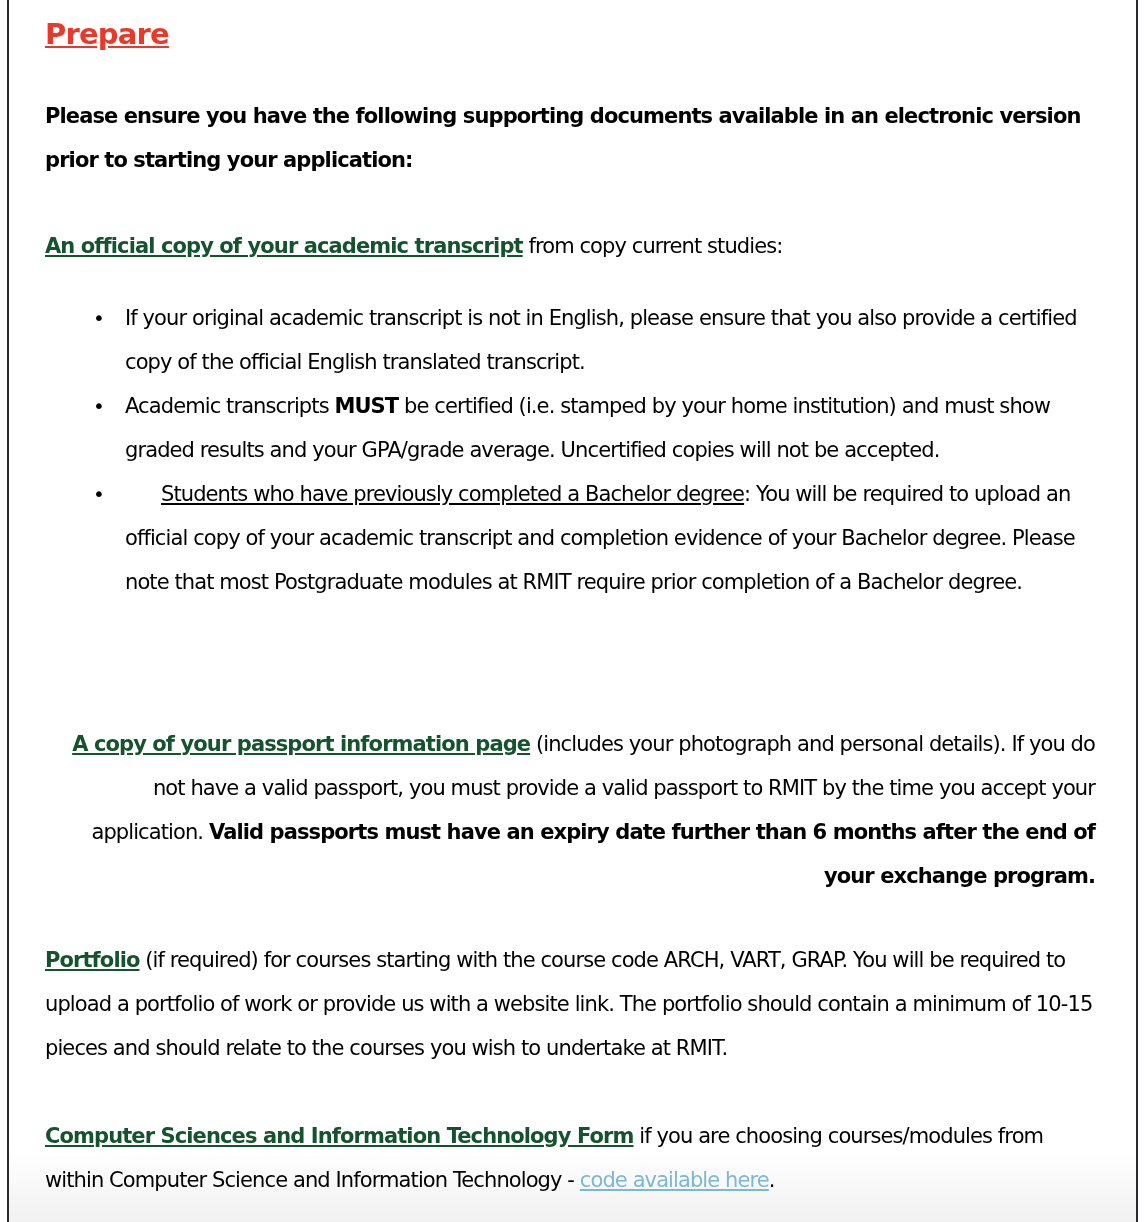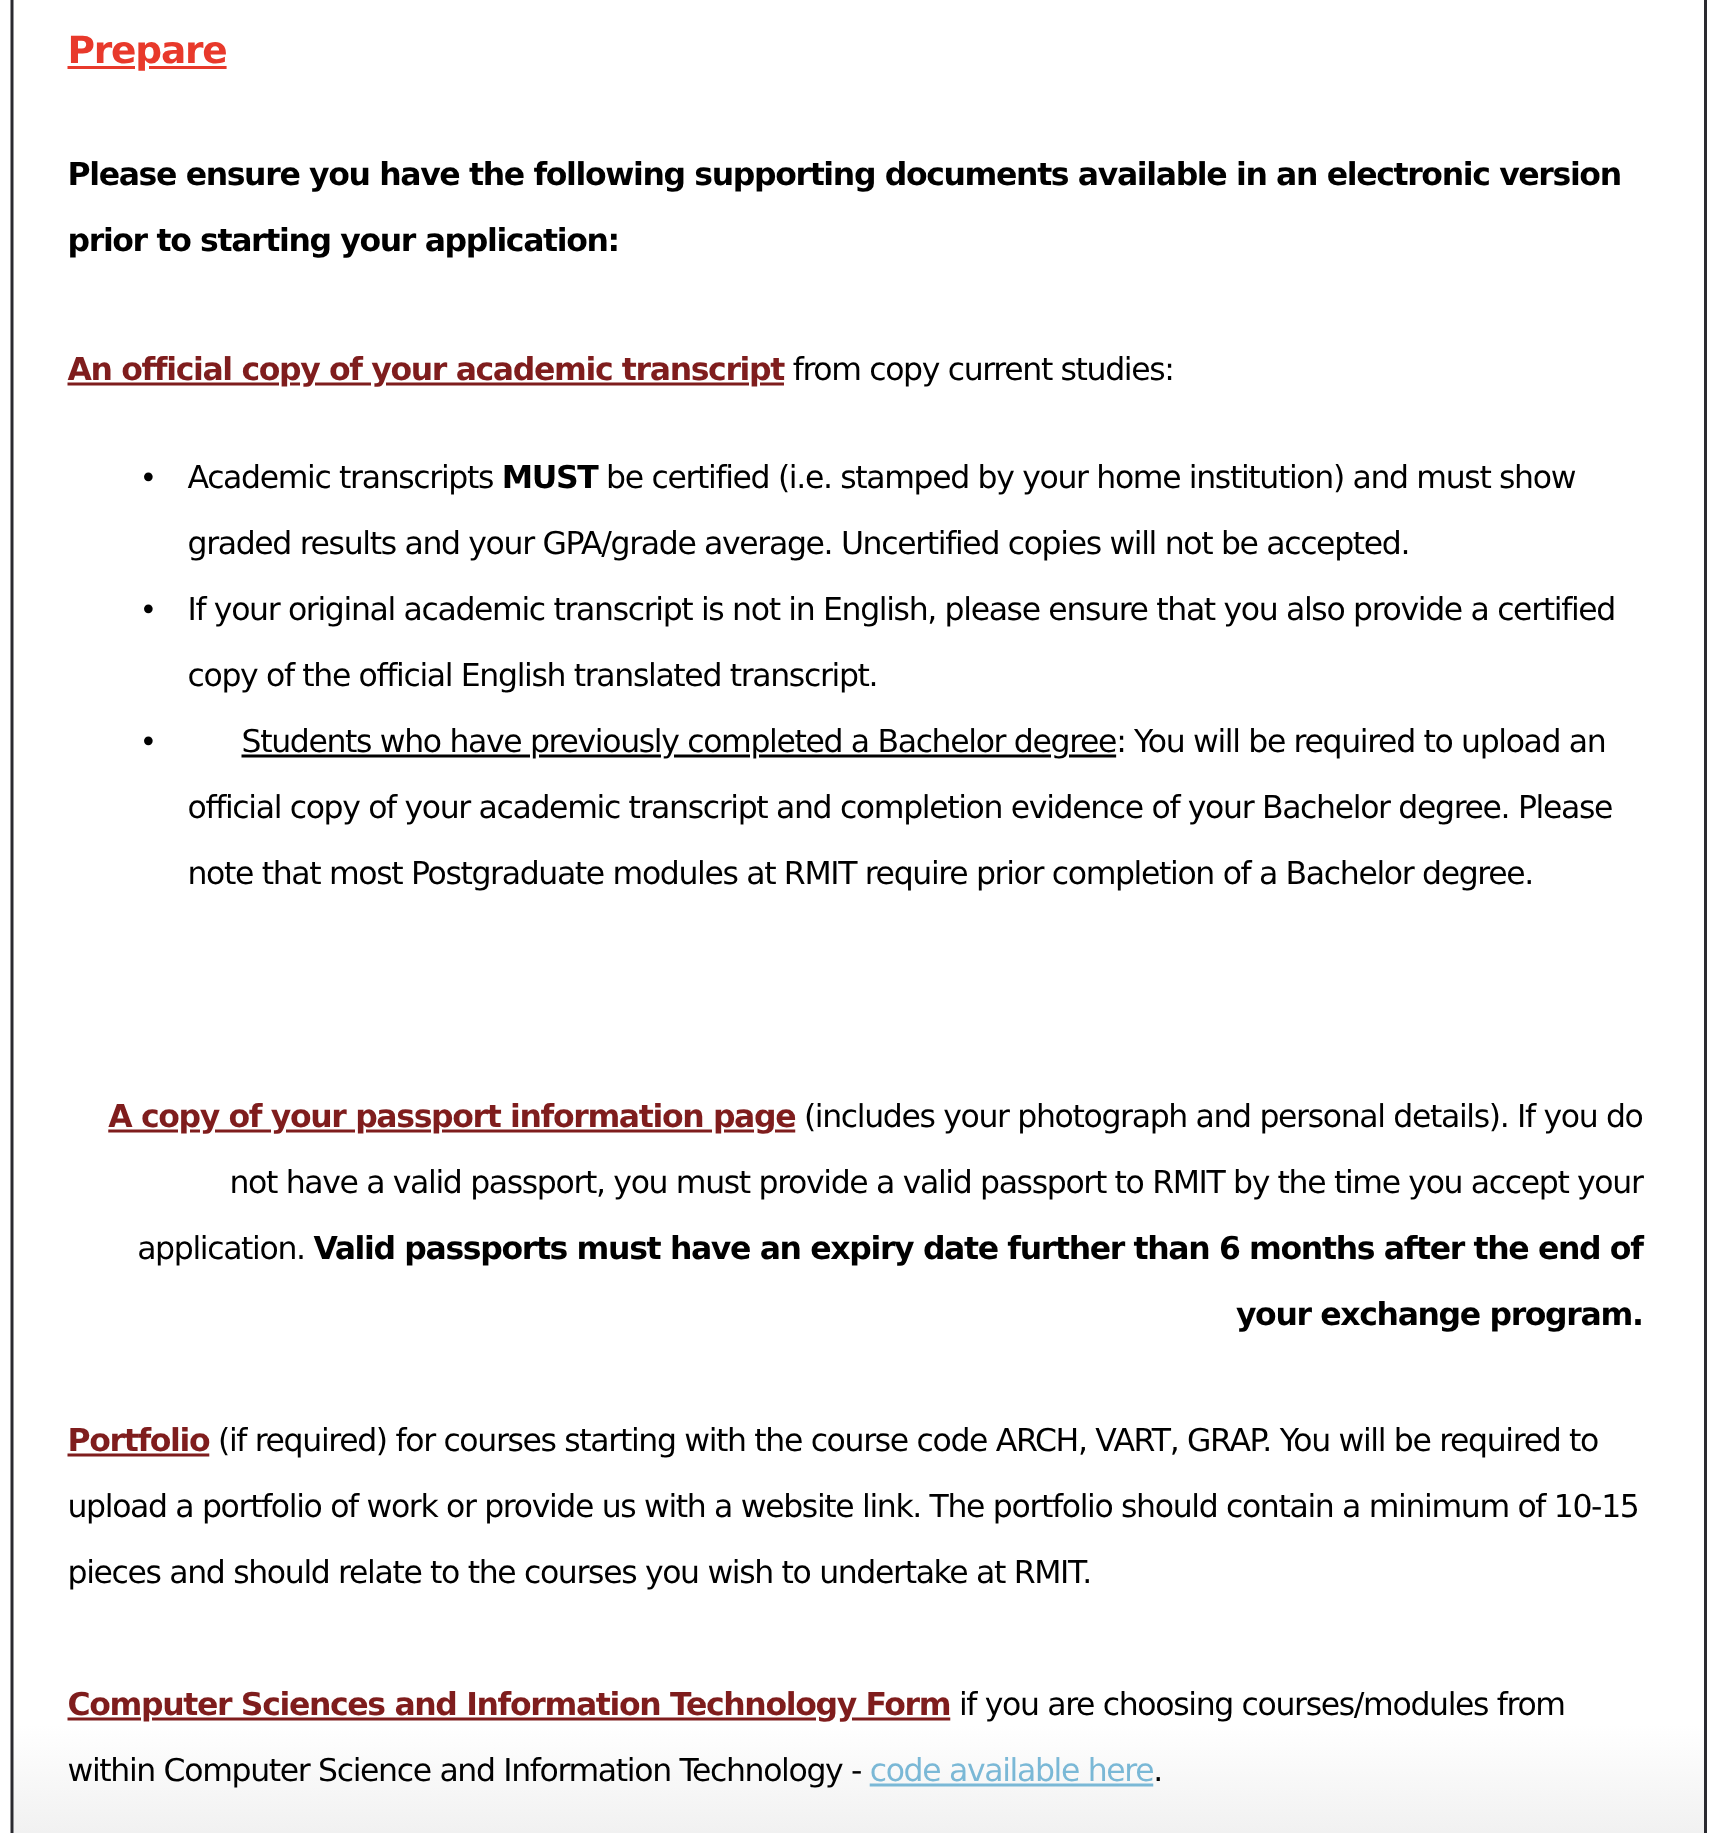--- a/index.html
+++ b/index.html
@@ -13,25 +13,25 @@
     box-sizing: border-box;
     background: linear-gradient(to bottom, #ffffff 0px, #ffffff 1150px, #f1f1f1 1222px);
   }
   .content {
     position: absolute; left: 45px; top: 0; width: 1050px;
     font-size: 21px; line-height: 44px; letter-spacing: -0.9px;
   }
   .content p { margin: 0; }
   .heading {
     position: absolute; top: 12px; left: 0;
-    color: #e8392b; font-weight: bold; font-size: 25px; text-decoration: underline;
+    color: #e8392b; font-weight: bold; font-size: 29px; text-decoration: underline;
     letter-spacing: -0.8px;
   }
   .intro { position: absolute; top: 94px; left: 0; font-weight: bold; width: 1050px; }
-  .link { color: #7f1d1d; font-weight: bold; text-decoration: underline; }
+  .link { color: #14532d; font-weight: bold; text-decoration: underline; }
   .light-link { color: #7ab8d6; text-decoration: underline; }
   .b { font-weight: bold; }
   .u { text-decoration: underline; margin-left: 36px; }
   .sec1 { position: absolute; top: 224px; left: 0; width: 1050px; }
   ul.bullets {
     position: absolute; top: 296px; left: 0; margin: 0; padding: 0 0 0 80px;
     list-style: none; width: 970px;
   }
   ul.bullets li { position: relative; }
   ul.bullets li::before {
@@ -47,22 +47,22 @@
 <div class="frame"></div>
 
 <div class="content">
   <div class="heading">Prepare</div>
 
   <p class="intro">Please ensure you have the following supporting documents available in an electronic version prior to starting your application:</p>
 
   <p class="sec1"><a class="link">An official copy of your academic transcript</a><span> from copy current studies:</span></p>
 
   <ul class="bullets">
+    <li><span>If your original academic transcript is not in English, please ensure that you also provide a certified copy of the official English translated transcript.</span></li>
     <li><span>Academic transcripts </span><span class="b">MUST</span><span> be certified (i.e. stamped by your home institution) and must show graded results and your GPA/grade average. Uncertified copies will not be accepted.</span></li>
-    <li><span>If your original academic transcript is not in English, please ensure that you also provide a certified copy of the official English translated transcript.</span></li>
     <li><span class="u">Students who have previously completed a Bachelor degree</span><span>: You will be required to upload an official copy of your academic transcript and completion evidence of your Bachelor degree. Please note that most Postgraduate modules at RMIT require prior completion of a Bachelor degree.</span></li>
   </ul>
 
   <p class="sec2"><a class="link">A copy of your passport information page</a><span> (includes your photograph and personal details). If you do not have a valid passport, you must provide a valid passport to RMIT by the time you accept your application. </span><span class="b">Valid passports must have an expiry date further than 6 months after the end of your exchange program.</span></p>
 
   <p class="sec3"><a class="link">Portfolio</a><span> (if required) for courses starting with the course code ARCH, VART, GRAP.  You will be required to upload a portfolio of work or provide us with a website link.  The portfolio should contain a minimum of 10-15 pieces and should relate to the courses you wish to undertake at RMIT.</span></p>
 
   <p class="sec4"><a class="link">Computer Sciences and Information Technology Form</a><span> if you are choosing courses/modules from within Computer Science and Information Technology - </span><a class="light-link">code available here</a><span>.</span></p>
 </div>
 

